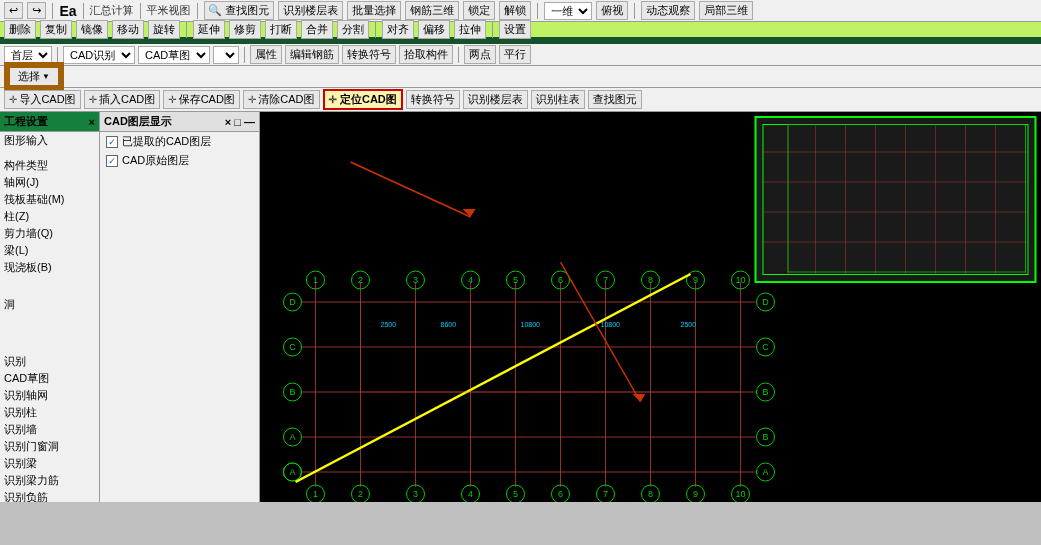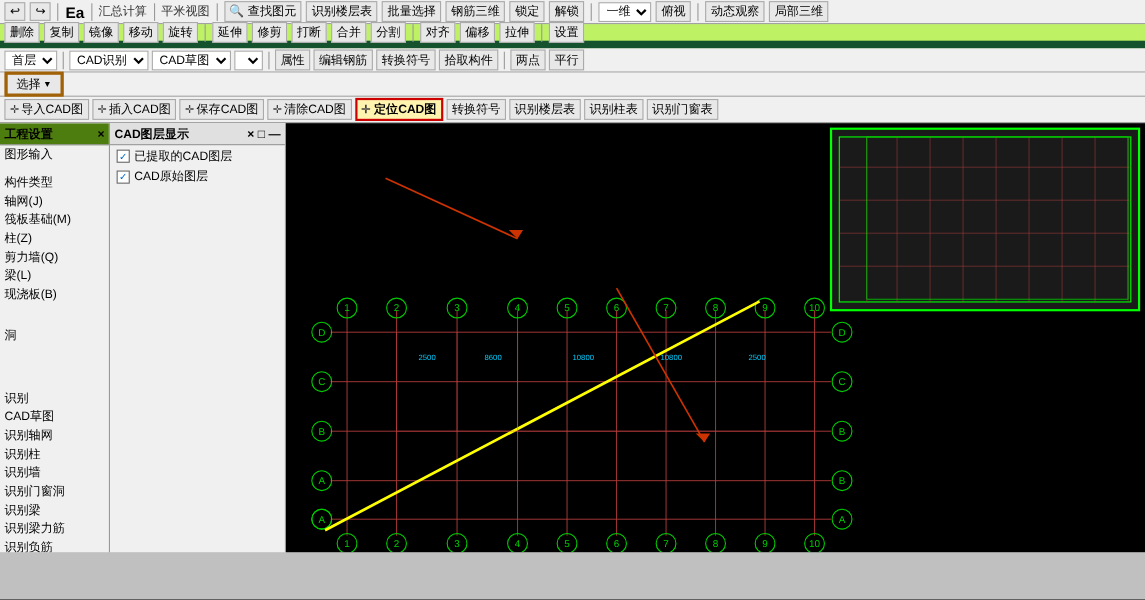--- a/index.html
+++ b/index.html
@@ -83,21 +83,21 @@
 
     
     .left-panel {
       width: 100px;
       background: #f0f0f0;
       border-right: 1px solid #999;
       overflow: hidden;
       font-size: 11px;
     }
     .left-panel-title {
-      background: #4d7c0f;
+      background: #15803d;
       border-bottom: 1px solid #999;
       padding: 2px 4px;
       font-weight: bold;
       font-size: 11px;
       display: flex;
       justify-content: space-between;
       align-items: center;
     }
     .left-panel-item {
       padding: 1px 4px;
@@ -159,21 +159,21 @@
       position: absolute;
       top: 0;
       left: 0;
       width: 100%;
       height: 100%;
     }
 
     
     .select-btn {
       background: #e8e8e8;
-      border: 3px solid #a16207;
+      border: 6px solid #a16207;
       padding: 1px 8px;
       cursor: pointer;
       font-size: 11px;
       display: flex;
       align-items: center;
       gap: 2px;
     }
 
     .dropdown-arrow {
       font-size: 8px;
@@ -333,21 +333,21 @@
   <button class="icon-btn">
     <span>转换符号</span>
   </button>
   <button class="icon-btn">
     <span>识别楼层表</span>
   </button>
   <button class="icon-btn">
     <span>识别柱表</span>
   </button>
   <button class="icon-btn">
-    <span>识别门窗表</span>
+    <span>查找图元</span>
   </button>
 </div>
 
 <div class="main-area" style="height: 390px;">
 
   <div class="left-panel">
     <div class="left-panel-title">
       <span>工程设置</span>
       <span>×</span>
     </div>

